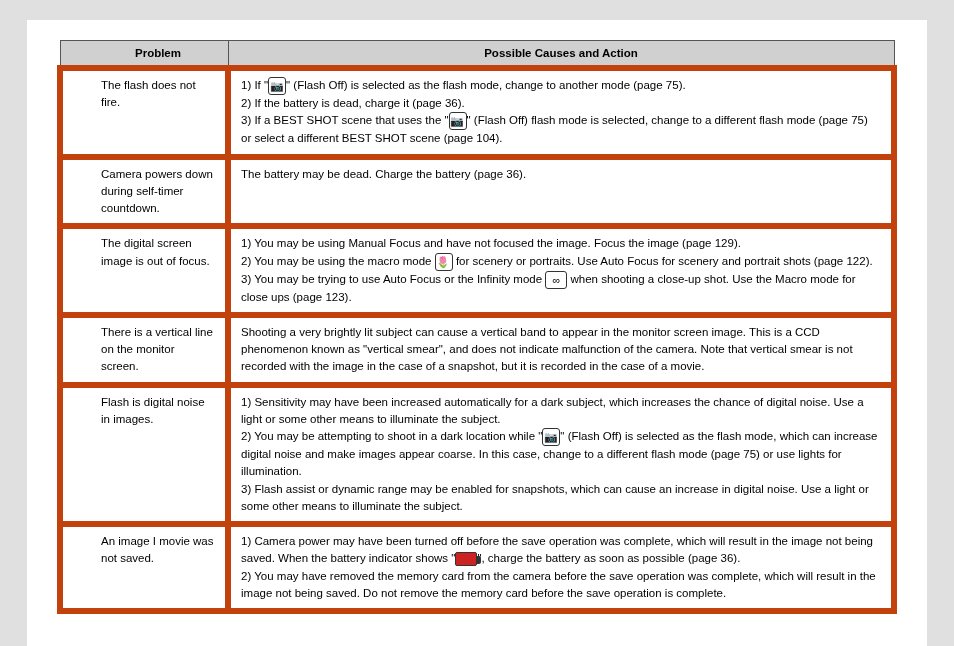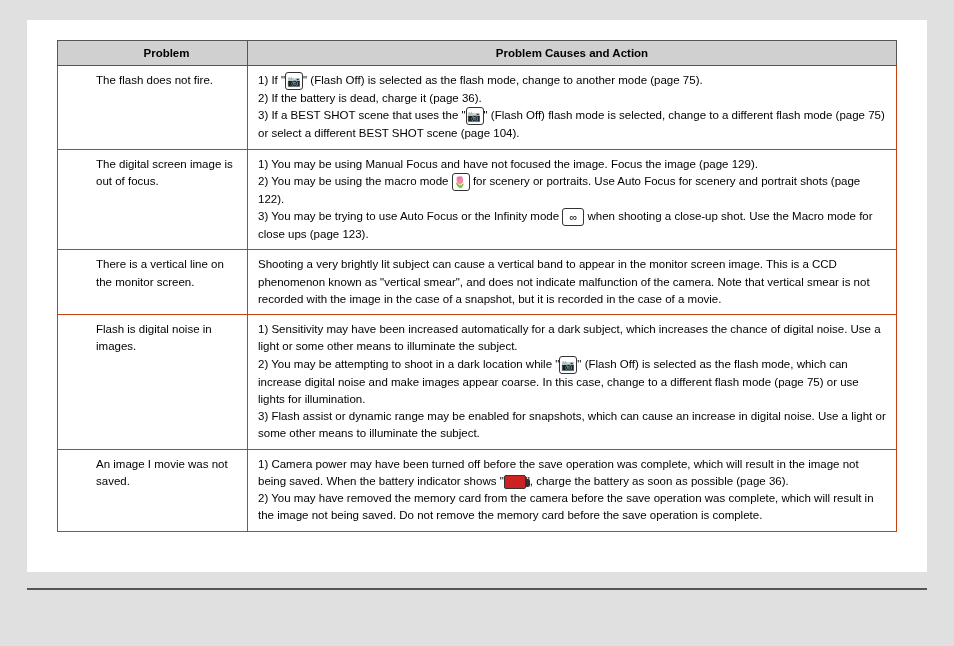--- a/index.html
+++ b/index.html
@@ -25,28 +25,28 @@
     }
     th {
       background: #d0d0d0;
       font-weight: bold;
       font-size: 12px;
       padding: 6px 10px;
       border: 1px solid #555;
       text-align: center;
     }
     td {
-      border: 1px solid #c2410c;
+      border: 6px solid #c2410c;
       padding: 6px 10px;
       vertical-align: top;
       font-size: 11.5px;
       line-height: 1.5;
     }
     .problem-col {
-      width: 190px;
+      width: 168px;
       font-size: 11.5px;
       padding-left: 38px;
     }
     .causes-col {
       font-size: 11.5px;
     }
     .icon-flash {
       display: inline-block;
       width: 18px;
       height: 18px;
@@ -118,34 +118,40 @@
     }
   </style>
 </head>
 <body>
 
 <div class="page">
   <table>
     <thead>
       <tr>
         <th class="problem-col">Problem</th>
-        <th class="causes-col">Problem Causes and Action</th>
+        <th class="causes-col">Possible Causes and Action</th>
       </tr>
     </thead>
     <tbody>
 
       <tr>
         <td class="problem-col">The flash does not fire.</td>
         <td class="causes-col">
           1) If "<span class="icon-flash">📷</span>" (Flash Off) is selected as the flash mode, change to another mode (page 75).<br>
           2) If the battery is dead, charge it (page 36).<br>
           3) If a BEST SHOT scene that uses the "<span class="icon-flash">📷</span>" (Flash Off) flash mode is selected, change to a different flash mode (page 75) or select a different BEST SHOT scene (page 104).
         </td>
       </tr>
 
+      <tr>
+        <td class="problem-col">Camera powers down during self-timer countdown.</td>
+        <td class="causes-col">
+          The battery may be dead. Charge the battery (page 36).
+        </td>
+      </tr>
 
       <tr>
         <td class="problem-col">The digital screen image is out of focus.</td>
         <td class="causes-col">
           1) You may be using Manual Focus and have not focused the image. Focus the image (page 129).<br>
           2) You may be using the macro mode <span class="icon-macro">🌷</span> for scenery or portraits. Use Auto Focus for scenery and portrait shots (page 122).<br>
           3) You may be trying to use Auto Focus or the Infinity mode <span class="icon-infinity">∞</span> when shooting a close-up shot. Use the Macro mode for close ups (page 123).
         </td>
       </tr>
 

